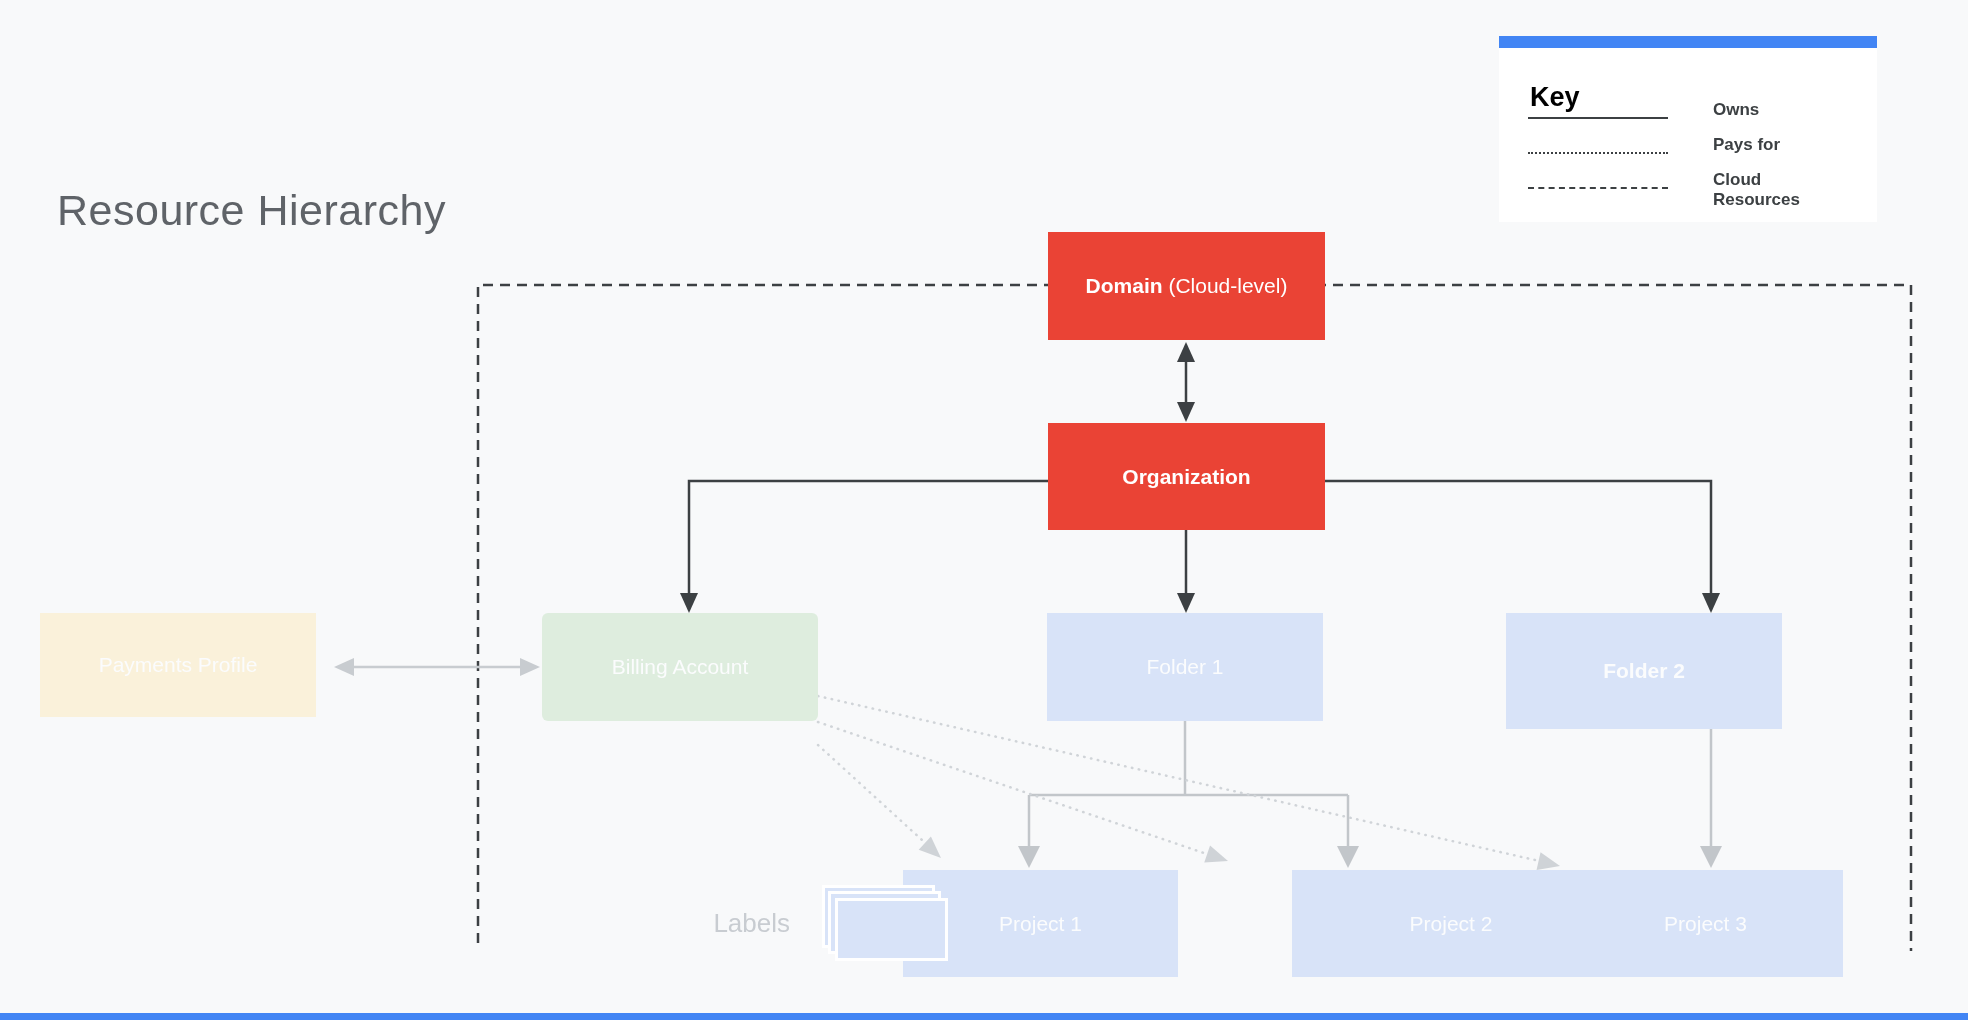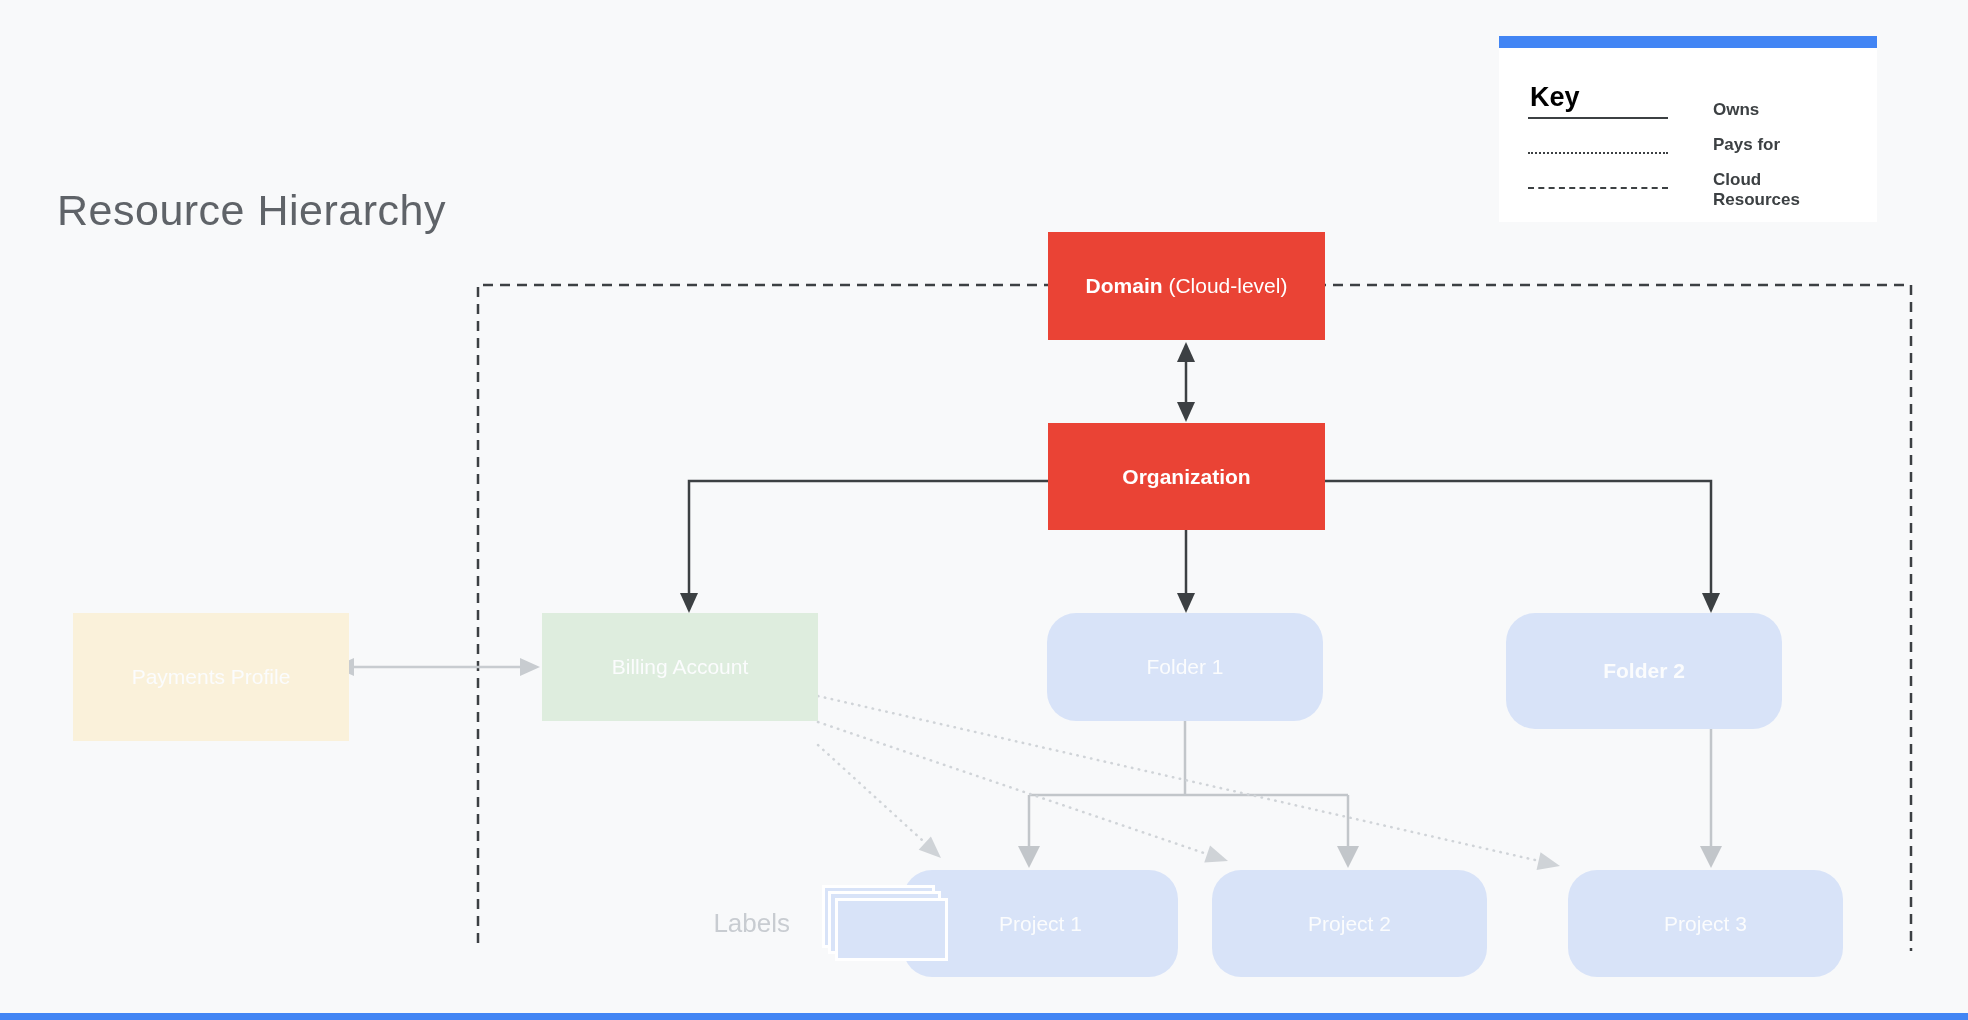--- a/index.html
+++ b/index.html
@@ -6,21 +6,21 @@
   *{box-sizing:border-box;font-family:"Liberation Sans","DejaVu Sans",sans-serif;}
   .canvas{position:relative;width:1968px;height:1020px;background:#F8F9FA;overflow:hidden;}
 
   .title{position:absolute;left:57px;top:186px;font-size:43px;font-weight:400;color:#5F6368;letter-spacing:0.5px;}
 
   svg.connectors{position:absolute;left:0;top:0;z-index:1;}
 
   .node{position:absolute;z-index:2;display:flex;align-items:center;justify-content:center;
         font-size:21px;color:#FBFCFD;text-align:center;}
   .node.red{background:#EA4335;color:#FFFFFF;}
-  .node.blue{background:#D8E3F8;border-radius:29px;}
+  .node.blue{background:#D8E3F8;}
   .node.green{background:#DEEDDE;}
   .node.cream{background:#FAF1DA;}
   .bold{font-weight:700;}
 
   
   .key-box{position:absolute;left:1499px;top:36px;width:378px;height:186px;background:#FFFFFF;z-index:3;}
   .key-topbar{position:absolute;left:0;top:0;width:100%;height:12px;background:#4285F4;}
   .key-title{position:absolute;left:31px;top:46px;font-size:27px;font-weight:700;color:#000000;}
   .key-sample{position:absolute;left:29px;width:140px;height:0;}
   .key-sample.solid{border-top:2.5px solid #3C4043;}
@@ -97,31 +97,31 @@
   </svg>
 
   <div class="title">Resource Hierarchy</div>
 
   <div class="node red" style="left:1048px;top:232px;width:277px;height:108px;">
     <span><span class="bold">Domain</span><span> (Cloud-level)</span></span>
   </div>
 
   <div class="node red bold" style="left:1048px;top:423px;width:277px;height:107px;">Organization</div>
 
-  <div class="node cream" style="left:73px;top:613px;width:276px;height:128px;">Payments Profile</div>
+  <div class="node cream" style="left:40px;top:613px;width:276px;height:104px;">Payments Profile</div>
 
-  <div class="node green" style="left:542px;top:613px;width:276px;height:108px;">Billing Account</div>
+  <div class="node green" style="left:542px;top:613px;width:276px;height:108px;border-radius:6px;">Billing Account</div>
 
   <div class="node blue" style="left:1047px;top:613px;width:276px;height:108px;">Folder 1</div>
 
   <div class="node blue" style="left:1506px;top:613px;width:276px;height:116px;font-weight:bold;">Folder 2</div>
 
   <div class="node blue" style="left:903px;top:870px;width:275px;height:107px;">Project 1</div>
 
-  <div class="node blue" style="left:1212px;top:870px;width:275px;height:107px;text-align:center;">Project 2</div>
+  <div class="node blue" style="left:1292px;top:870px;width:318px;height:107px;text-align:center;">Project 2</div>
 
   <div class="node blue" style="left:1568px;top:870px;width:275px;height:107px;">Project 3</div>
 
   <div class="labels-caption">Labels</div>
   <div class="cards-icon">
     <div class="card c1"></div>
     <div class="card c2"></div>
     <div class="card c3"></div>
   </div>
 

